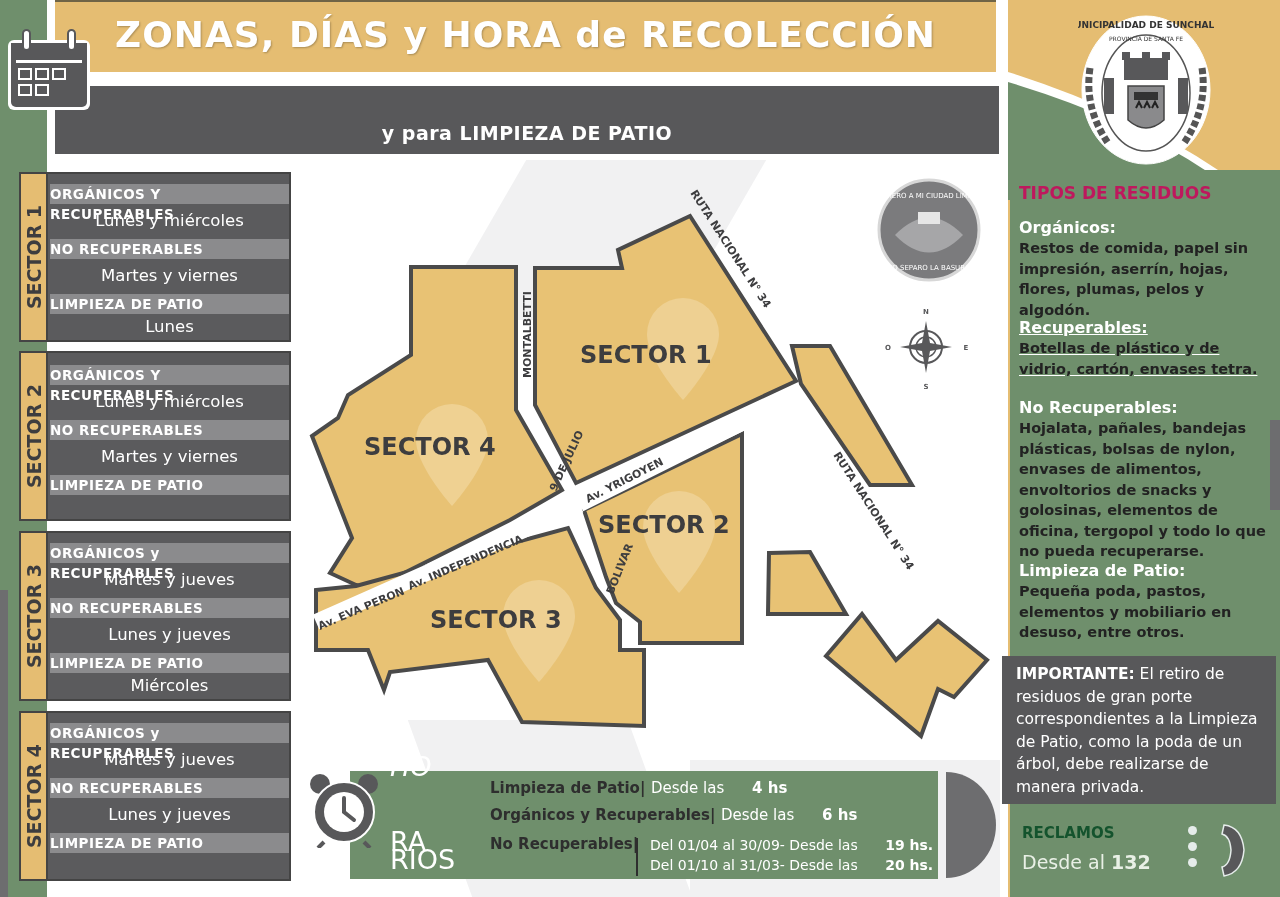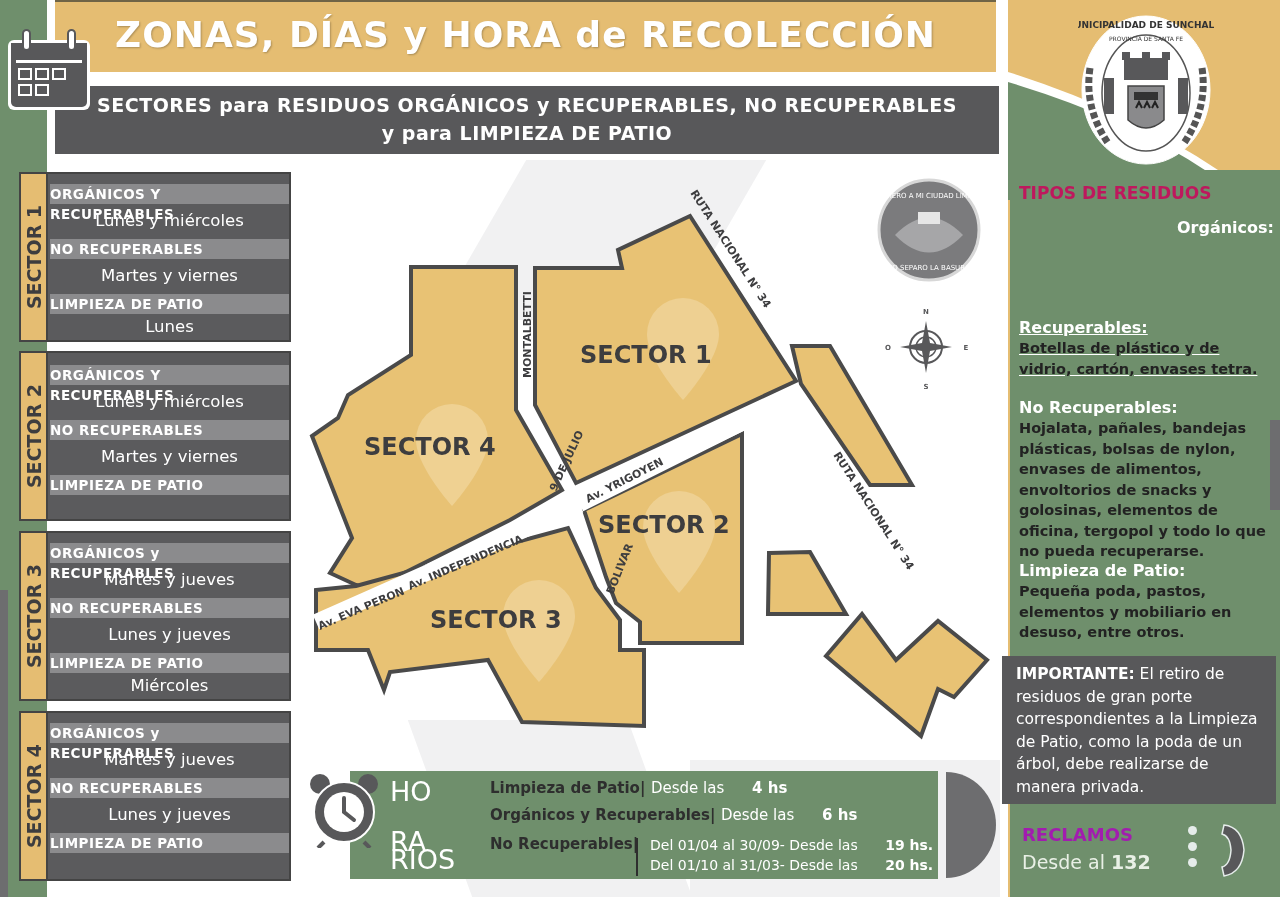--- a/index.html
+++ b/index.html
@@ -44,21 +44,21 @@
 
   .types-title { position: absolute; left: 1019px; top: 183px; font-size: 17px; font-weight: bold; color: #be185d; }
   .type-block { position: absolute; left: 1019px; width: 255px; }
   .type-name { font-size: 16px; color: #fff; font-weight: bold; line-height: 20px; }
   .type-desc { font-size: 14.5px; color: #222; font-weight: bold; line-height: 20.5px; }
 
   #important-box { position: absolute; left: 1002px; top: 656px; width: 274px; height: 148px; background: #58585a; padding: 7px 10px 0 14px; }
   #important-box p { font-size: 15.5px; line-height: 22.5px; color: #fff; }
   #important-box b { font-weight: bold; }
 
-  #reclamos-title { position: absolute; left: 1022px; top: 824px; font-size: 18px; font-weight: bold; color: #a21caf; }
+  #reclamos-title { position: absolute; left: 1022px; top: 824px; font-size: 15px; font-weight: bold; color: #14532d; }
   #reclamos-sub { position: absolute; left: 1022px; top: 851px; font-size: 19px; color: #e9f0e6; }
   #reclamos-sub b { font-weight: bold; }
   .dot { position: absolute; left: 1188px; width: 9px; height: 9px; border-radius: 50%; background: #e5ecea; }
   #phone-icon { position: absolute; left: 1218px; top: 823px; width: 28px; height: 55px; }
 
   
   #horarios-band { position: absolute; left: 350px; top: 771px; width: 588px; height: 108px; background: #6f8f6c; }
   #clock-icon { position: absolute; left: 308px; top: 772px; width: 72px; height: 76px; }
   .hor-big { position: absolute; left: 390px; font-size: 27px; color: #fff; font-weight: normal; }
   .hor-label { position: absolute; left: 490px; font-size: 15px; font-weight: bold; color: #2e2e2e; }
@@ -76,21 +76,20 @@
 <div class="bg-shape" style="left:440px;top:720px;width:220px;height:177px;transform:skewX(20deg);"></div>
 
 <div id="left-stripe"></div>
 <div id="left-white"></div>
 <div style="position:absolute;left:0;top:590px;width:8px;height:307px;background:#6d6d6f;"></div>
 
 <div id="title-band">
   <div id="title-text">ZONAS, DÍAS y HORA de RECOLECCIÓN</div>
 </div>
 <div id="subtitle-band">
-  <div class="sub-line" id="sub1">SECTORES para RESIDUOS ORGÁNICOS y RECUPERABLES, NO RECUPERABLES</div>
   <div class="sub-line" id="sub2">y para LIMPIEZA DE PATIO</div>
 </div>
 
 <svg id="calendar-icon" viewBox="0 0 86 86">
   <rect x="2" y="14" width="82" height="70" rx="6" fill="#fff"></rect>
   <rect x="5" y="17" width="76" height="64" rx="5" fill="#58585a"></rect>
   <rect x="5" y="17" width="76" height="14" fill="#58585a"></rect>
   <rect x="10" y="34" width="66" height="3" fill="#fff"></rect>
   <rect x="17" y="4" width="7" height="20" rx="3.5" fill="#fff" stroke="#58585a" stroke-width="2"></rect>
   <rect x="62" y="4" width="7" height="20" rx="3.5" fill="#fff" stroke="#58585a" stroke-width="2"></rect>
@@ -244,22 +243,23 @@
   <path d="M58,100 l3,-6 l3,6 M66,100 l3,-6 l3,6 M74,100 l3,-6 l3,6" stroke="#222" fill="none" stroke-width="2"></path>
   <rect x="26" y="70" width="10" height="36" fill="#58585a"></rect>
   <rect x="100" y="70" width="10" height="36" fill="#58585a"></rect>
   <path d="M12,60 Q6,100 30,135" stroke="#555" stroke-width="7" fill="none" stroke-dasharray="6 3"></path>
   <path d="M124,60 Q130,100 106,135" stroke="#555" stroke-width="7" fill="none" stroke-dasharray="6 3"></path>
   <text x="68" y="20" font-size="9" font-weight="bold" fill="#333" text-anchor="middle" font-family="DejaVu Sans, sans-serif">MUNICIPALIDAD DE SUNCHALES</text>
   <text x="68" y="33" font-size="6" fill="#333" text-anchor="middle" font-family="DejaVu Sans, sans-serif">PROVINCIA DE SANTA FE</text>
 </svg>
 
 <div class="types-title">TIPOS DE RESIDUOS</div>
-<div class="type-block" style="top:218px;text-align:right;">
+<div class="type-block" style="top:218px;">
   <div class="type-name">Orgánicos:</div>
+  <div class="type-desc">Restos de comida, papel sin impresión, aserrín, hojas, flores, plumas, pelos y algodón.</div>
 </div>
 <div class="type-block" style="top:318px;text-decoration:underline;">
   <div class="type-name">Recuperables:</div>
   <div class="type-desc">Botellas de plástico y de vidrio, cartón, envases tetra.</div>
 </div>
 <div class="type-block" style="top:398px;">
   <div class="type-name">No Recuperables:</div>
   <div class="type-desc">Hojalata, pañales, bandejas plásticas, bolsas de nylon, envases de alimentos, envoltorios de snacks y golosinas, elementos de oficina, tergopol y todo lo que no pueda recuperarse.</div>
 </div>
 <div class="type-block" style="top:561px;">
@@ -283,21 +283,21 @@
 <div id="horarios-band"></div>
 <svg id="clock-icon" viewBox="0 0 72 76">
   <circle cx="12" cy="12" r="10" fill="#58585a"></circle>
   <circle cx="60" cy="12" r="10" fill="#58585a"></circle>
   <circle cx="36" cy="40" r="30" fill="#58585a" stroke="#fff" stroke-width="2"></circle>
   <circle cx="36" cy="40" r="20" fill="#fff"></circle>
   <path d="M36,26 L36,40 L46,48" stroke="#58585a" stroke-width="4" fill="none" stroke-linecap="round"></path>
   <line x1="16" y1="70" x2="10" y2="76" stroke="#58585a" stroke-width="4"></line>
   <line x1="56" y1="70" x2="62" y2="76" stroke="#58585a" stroke-width="4"></line>
 </svg>
-<div class="hor-big" style="top:776px;">HO</div>
+<div class="hor-big" style="top:751px;font-style:italic;">HO</div>
 <div class="hor-big" style="top:826px;">RA</div>
 <div class="hor-big" style="top:844px;">RIOS</div>
 
 <div class="hor-label" style="top:779px;">Limpieza de Patio|</div>
 <div class="hor-val" style="left:651px;top:779px;"><span>Desde las </span><b>4 hs</b></div>
 
 <div class="hor-label" style="top:806px;">Orgánicos y Recuperables|</div>
 <div class="hor-val" style="left:721px;top:806px;"><span>Desde las </span><b>6 hs</b></div>
 
 <div class="hor-label" style="top:835px;">No Recuperables|</div>

